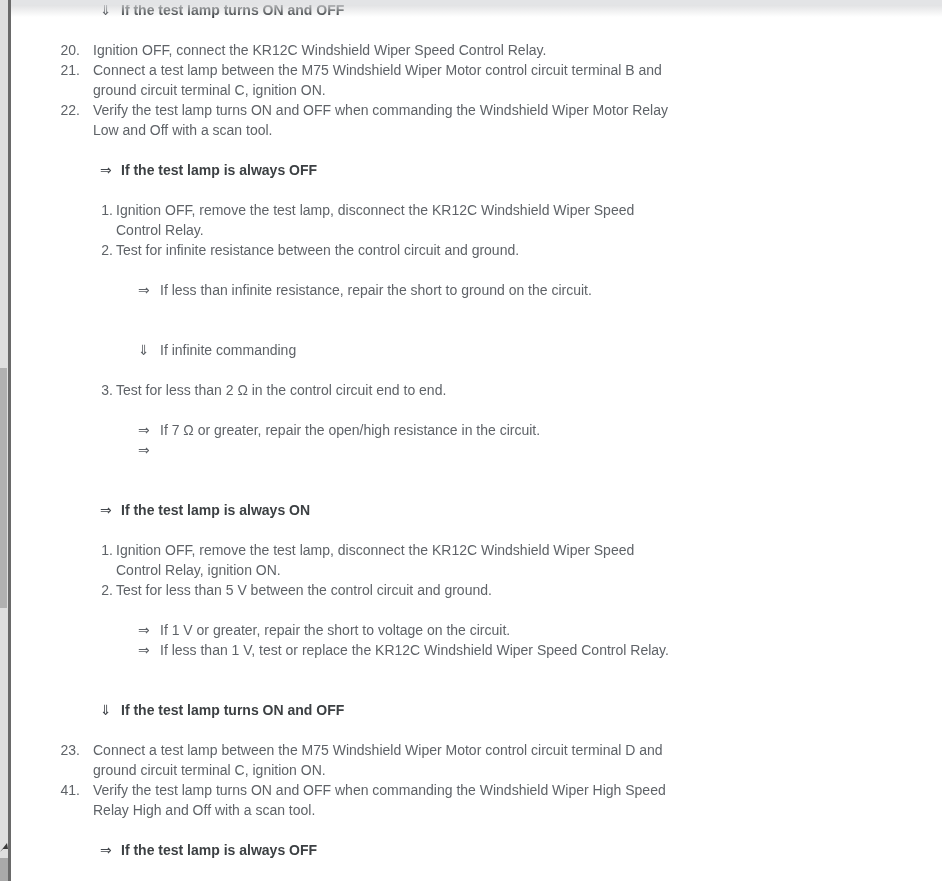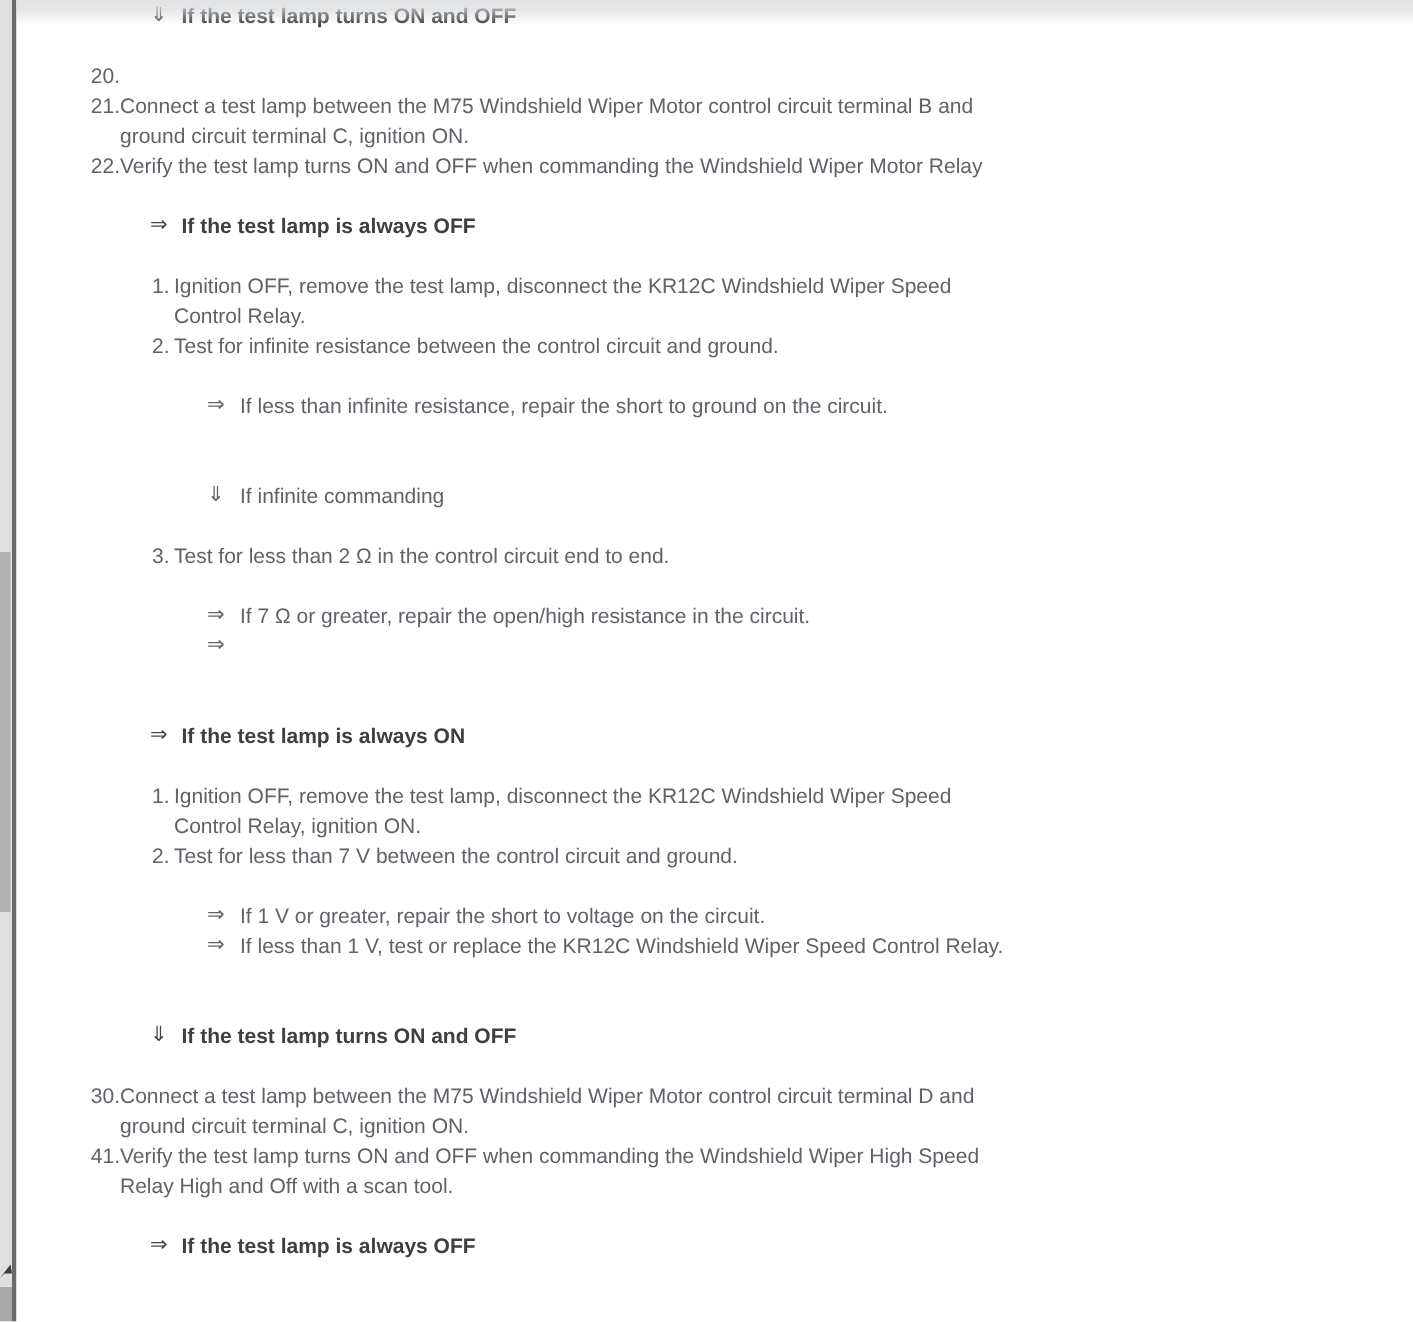--- a/index.html
+++ b/index.html
@@ -22,21 +22,21 @@
   
   .content{
     position:absolute;left:11px;top:0;width:931px;height:881px;background:#ffffff;
     font-size:14px;line-height:20px;color:#5f6368;
   }
   .block{margin-top:20px;}
   .block.first{margin-top:0;}
   .block.gap-lg{margin-top:40px;}
   .row{display:flex;align-items:flex-start;}
   .marker{flex:none;text-align:right;}
-  .step-row .marker{width:31px;margin-left:38px;margin-right:0;}
+  .step-row .marker{width:31px;margin-left:38px;margin-right:13px;}
   .substep-row .marker{width:18px;margin-left:84px;margin-right:3px;}
   .arrow{flex:none;font-weight:400;font-family:"DejaVu Sans",sans-serif;}
   .header-row{padding-left:89px;font-weight:700;color:#3c4043;}
   .header-row .arrow{width:12px;margin-right:9px;color:#44484d;}
   .note-row,.result-row{padding-left:127px;}
   .note-row .arrow,.result-row .arrow{width:12px;margin-right:10px;}
   .lines{min-width:0;}
 </style>
 </head>
 <body>
@@ -51,32 +51,36 @@
 <div class="v-divider"></div>
 
 <div class="content">
     <div class="block first row header-row">
       <span class="arrow">⇓</span>
       <span class="htext">If the test lamp turns ON and OFF</span>
     </div>
     <div class="block">
       <div class="row step-row">
         <span class="marker">20.</span>
+        <div class="lines">
+          <div class="line">Ignition OFF, connect the KR12C Windshield Wiper Speed Control Relay.</div>
+        </div>
       </div>
       <div class="row step-row">
         <span class="marker">21.</span>
         <div class="lines">
           <div class="line">Connect a test lamp between the M75 Windshield Wiper Motor control circuit terminal B and</div>
           <div class="line">ground circuit terminal C, ignition ON.</div>
         </div>
       </div>
       <div class="row step-row">
         <span class="marker">22.</span>
         <div class="lines">
           <div class="line">Verify the test lamp turns ON and OFF when commanding the Windshield Wiper Motor Relay</div>
+          <div class="line">Low and Off with a scan tool.</div>
         </div>
       </div>
     </div>
     <div class="block row header-row">
       <span class="arrow">⇒</span>
       <span class="htext">If the test lamp is always OFF</span>
     </div>
     <div class="block">
       <div class="row substep-row">
         <span class="marker">1.</span>
@@ -131,21 +135,21 @@
       <div class="row substep-row">
         <span class="marker">1.</span>
         <div class="lines">
           <div class="line">Ignition OFF, remove the test lamp, disconnect the KR12C Windshield Wiper Speed</div>
           <div class="line">Control Relay, ignition ON.</div>
         </div>
       </div>
       <div class="row substep-row">
         <span class="marker">2.</span>
         <div class="lines">
-          <div class="line">Test for less than 7 V between the control circuit and ground.</div>
+          <div class="line">Test for less than 5 V between the control circuit and ground.</div>
         </div>
       </div>
     </div>
     <div class="block">
       <div class="row result-row">
         <span class="arrow">⇒</span>
         <div class="lines">
           <div class="line">If 1 V or greater, repair the short to voltage on the circuit.</div>
         </div>
       </div>
@@ -155,21 +159,21 @@
           <div class="line">If less than 1 V, test or replace the KR12C Windshield Wiper Speed Control Relay.</div>
         </div>
       </div>
     </div>
     <div class="block gap-lg row header-row">
       <span class="arrow">⇓</span>
       <span class="htext">If the test lamp turns ON and OFF</span>
     </div>
     <div class="block">
       <div class="row step-row">
-        <span class="marker">30.</span>
+        <span class="marker">23.</span>
         <div class="lines">
           <div class="line">Connect a test lamp between the M75 Windshield Wiper Motor control circuit terminal D and</div>
           <div class="line">ground circuit terminal C, ignition ON.</div>
         </div>
       </div>
       <div class="row step-row">
         <span class="marker">41.</span>
         <div class="lines">
           <div class="line">Verify the test lamp turns ON and OFF when commanding the Windshield Wiper High Speed</div>
           <div class="line">Relay High and Off with a scan tool.</div>

